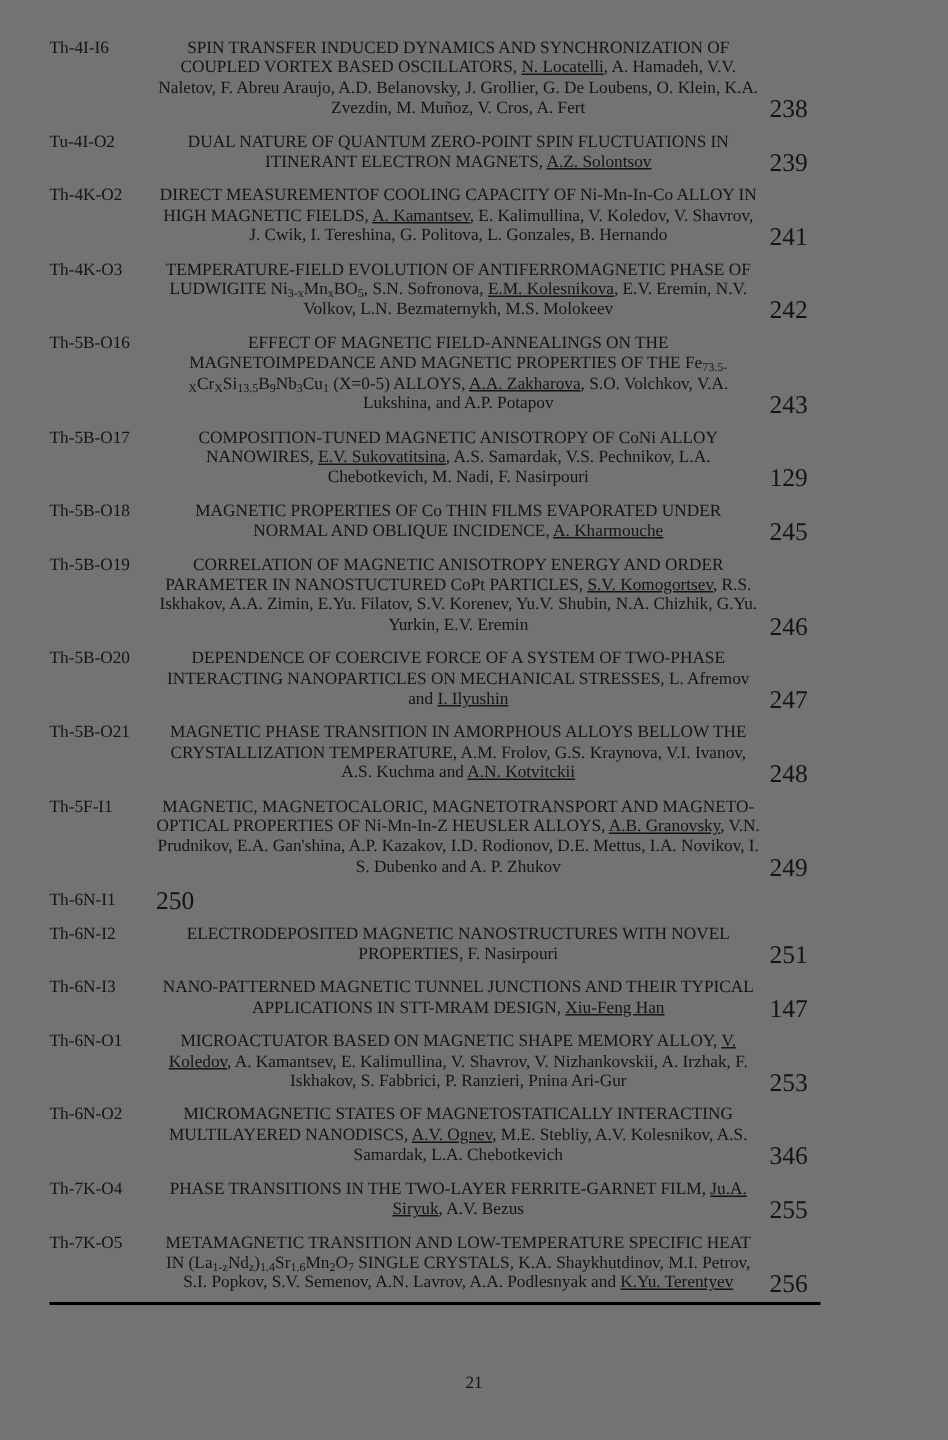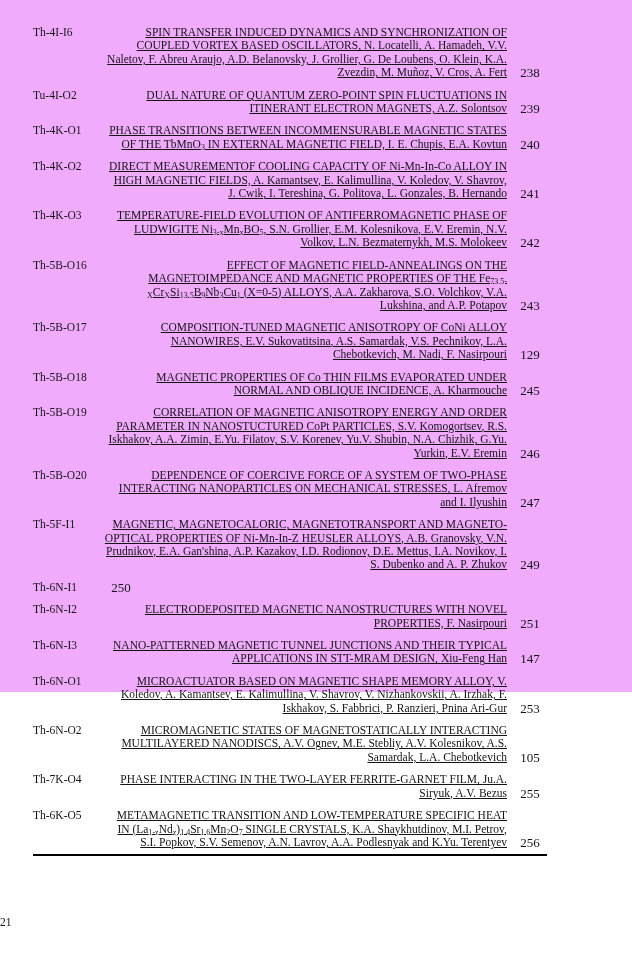--- a/index.html
+++ b/index.html
@@ -8,22 +8,22 @@
     background: #ffffff;
     width: 632px;
     height: 960px;
     overflow: hidden;
     font-family: "Liberation Serif", serif;
     color: #141414;
   }
   .page {
     position: relative;
     width: 632px;
-    height: 692px;
-    background: #f0abfc;
+    height: 960px;
+    background: #737373;
   }
   .toc {
     position: absolute;
     left: 33px;
     top: 26px;
     width: 514px;
     display: flex;
     flex-direction: column;
     gap: 9px;
     border-bottom: 2px solid #000;
@@ -37,72 +37,67 @@
     flex: 0 0 71px;
     font-size: 11.5px;
     line-height: 13.4px;
     white-space: nowrap;
   }
   .title {
     flex: 1 1 auto;
     font-size: 11.5px;
     line-height: 13.4px;
     padding-right: 6px;
-    text-align: right;
-    text-decoration: underline;
+    text-align: center;
   }
   .title .u { text-decoration: underline; }
   .title sub {
     font-size: 8px;
     line-height: 0;
     vertical-align: -2px;
   }
   .pageno {
     flex: 0 0 34px;
     align-self: flex-end;
-    text-align: center;
-    font-size: 13px;
+    text-align: left;
+    font-size: 17px;
     line-height: 13.4px;
   }
   .footer {
     position: absolute;
     left: 0;
     width: 632px;
     top: 916px;
+    text-align: center;
     font-size: 11.5px;
   }
 </style>
 </head>
 <body>
 
 <div class="page">
   <div class="toc" id="toc">
       <div class="entry">
         <div class="code">Th-4I-I6</div>
         <div class="title"><span>SPIN TRANSFER INDUCED DYNAMICS AND SYNCHRONIZATION OF COUPLED VORTEX BASED OSCILLATORS, </span><span class="u">N. Locatelli</span><span>, A. Hamadeh, V.V. Naletov, F. Abreu Araujo, A.D. Belanovsky, J. Grollier, G. De Loubens, O. Klein, K.A. Zvezdin, M. Muñoz, V. Cros, A. Fert</span></div>
         <div class="pageno">238</div>
       </div>
       <div class="entry">
         <div class="code">Tu-4I-O2</div>
         <div class="title"><span>DUAL NATURE OF QUANTUM ZERO-POINT SPIN FLUCTUATIONS IN ITINERANT ELECTRON MAGNETS, </span><span class="u">A.Z. Solontsov</span></div>
         <div class="pageno">239</div>
       </div>
       <div class="entry">
-        <div class="code">Th-4K-O1</div>
-        <div class="title"><span>PHASE TRANSITIONS BETWEEN INCOMMENSURABLE MAGNETIC STATES OF THE TbMnO</span><sub>3</sub><span> IN EXTERNAL MAGNETIC FIELD, </span><span class="u">I. E. Chupis</span><span>, E.A. Kovtun</span></div>
-        <div class="pageno">240</div>
-      </div>
-      <div class="entry">
         <div class="code">Th-4K-O2</div>
         <div class="title"><span>DIRECT MEASUREMENTOF COOLING CAPACITY OF Ni-Mn-In-Co ALLOY IN HIGH MAGNETIC FIELDS, </span><span class="u">A. Kamantsev</span><span>, E. Kalimullina, V. Koledov, V. Shavrov, J. Cwik, I. Tereshina, G. Politova, L. Gonzales, B. Hernando</span></div>
         <div class="pageno">241</div>
       </div>
       <div class="entry">
         <div class="code">Th-4K-O3</div>
-        <div class="title"><span>TEMPERATURE-FIELD EVOLUTION OF ANTIFERROMAGNETIC PHASE OF LUDWIGITE Ni</span><sub>3-x</sub><span>Mn</span><sub>x</sub><span>BO</span><sub>5</sub><span>, S.N. Grollier, </span><span class="u">E.M. Kolesnikova</span><span>, E.V. Eremin, N.V. Volkov, L.N. Bezmaternykh, M.S. Molokeev</span></div>
+        <div class="title"><span>TEMPERATURE-FIELD EVOLUTION OF ANTIFERROMAGNETIC PHASE OF LUDWIGITE Ni</span><sub>3-x</sub><span>Mn</span><sub>x</sub><span>BO</span><sub>5</sub><span>, S.N. Sofronova, </span><span class="u">E.M. Kolesnikova</span><span>, E.V. Eremin, N.V. Volkov, L.N. Bezmaternykh, M.S. Molokeev</span></div>
         <div class="pageno">242</div>
       </div>
       <div class="entry">
         <div class="code">Th-5B-O16</div>
         <div class="title"><span>EFFECT OF MAGNETIC FIELD-ANNEALINGS ON THE MAGNETOIMPEDANCE AND MAGNETIC PROPERTIES OF THE Fe</span><sub>73.5-X</sub><span>Cr</span><sub>X</sub><span>Si</span><sub>13.5</sub><span>B</span><sub>9</sub><span>Nb</span><sub>3</sub><span>Cu</span><sub>1</sub><span> (X=0-5) ALLOYS, </span><span class="u">A.A. Zakharova</span><span>, S.O. Volchkov, V.A. Lukshina, and A.P. Potapov</span></div>
         <div class="pageno">243</div>
       </div>
       <div class="entry">
         <div class="code">Th-5B-O17</div>
         <div class="title"><span>COMPOSITION-TUNED MAGNETIC ANISOTROPY OF CoNi ALLOY NANOWIRES, </span><span class="u">E.V. Sukovatitsina</span><span>, A.S. Samardak, V.S. Pechnikov, L.A. Chebotkevich, M. Nadi, F. Nasirpouri</span></div>
@@ -117,20 +112,25 @@
         <div class="code">Th-5B-O19</div>
         <div class="title"><span>CORRELATION OF MAGNETIC ANISOTROPY ENERGY AND ORDER PARAMETER IN NANOSTUCTURED CoPt PARTICLES, </span><span class="u">S.V. Komogortsev</span><span>, R.S. Iskhakov, A.A. Zimin, E.Yu. Filatov, S.V. Korenev, Yu.V. Shubin, N.A. Chizhik, G.Yu. Yurkin, E.V. Eremin</span></div>
         <div class="pageno">246</div>
       </div>
       <div class="entry">
         <div class="code">Th-5B-O20</div>
         <div class="title"><span>DEPENDENCE OF COERCIVE FORCE OF A SYSTEM OF TWO-PHASE INTERACTING NANOPARTICLES ON MECHANICAL STRESSES, L. Afremov and </span><span class="u">I. Ilyushin</span></div>
         <div class="pageno">247</div>
       </div>
       <div class="entry">
+        <div class="code">Th-5B-O21</div>
+        <div class="title"><span>MAGNETIC PHASE TRANSITION IN AMORPHOUS ALLOYS BELLOW THE CRYSTALLIZATION TEMPERATURE, A.M. Frolov, G.S. Kraynova, V.I. Ivanov, A.S. Kuchma and </span><span class="u">A.N. Kotvitckii</span></div>
+        <div class="pageno">248</div>
+      </div>
+      <div class="entry">
         <div class="code">Th-5F-I1</div>
         <div class="title"><span>MAGNETIC, MAGNETOCALORIC, MAGNETOTRANSPORT AND MAGNETO-OPTICAL PROPERTIES OF Ni-Mn-In-Z HEUSLER ALLOYS, </span><span class="u">A.B. Granovsky</span><span>, V.N. Prudnikov, E.A. Gan'shina, A.P. Kazakov, I.D. Rodionov, D.E. Mettus, I.A. Novikov, I. S. Dubenko and A. P. Zhukov</span></div>
         <div class="pageno">249</div>
       </div>
       <div class="entry">
         <div class="code">Th-6N-I1</div>
         <div class="pageno">250</div>
       </div>
       <div class="entry">
         <div class="code">Th-6N-I2</div>
@@ -143,29 +143,29 @@
         <div class="pageno">147</div>
       </div>
       <div class="entry">
         <div class="code">Th-6N-O1</div>
         <div class="title"><span>MICROACTUATOR BASED ON MAGNETIC SHAPE MEMORY ALLOY, </span><span class="u">V. Koledov</span><span>, A. Kamantsev, E. Kalimullina, V. Shavrov, V. Nizhankovskii, A. Irzhak, F. Iskhakov, S. Fabbrici, P. Ranzieri, Pnina Ari-Gur</span></div>
         <div class="pageno">253</div>
       </div>
       <div class="entry">
         <div class="code">Th-6N-O2</div>
         <div class="title"><span>MICROMAGNETIC STATES OF MAGNETOSTATICALLY INTERACTING MULTILAYERED NANODISCS, </span><span class="u">A.V. Ognev</span><span>, M.E. Stebliy, A.V. Kolesnikov, A.S. Samardak, L.A. Chebotkevich</span></div>
-        <div class="pageno">105</div>
+        <div class="pageno">346</div>
       </div>
       <div class="entry">
         <div class="code">Th-7K-O4</div>
-        <div class="title"><span>PHASE INTERACTING IN THE TWO-LAYER FERRITE-GARNET FILM, </span><span class="u">Ju.A. Siryuk</span><span>, A.V. Bezus</span></div>
+        <div class="title"><span>PHASE TRANSITIONS IN THE TWO-LAYER FERRITE-GARNET FILM, </span><span class="u">Ju.A. Siryuk</span><span>, A.V. Bezus</span></div>
         <div class="pageno">255</div>
       </div>
       <div class="entry">
-        <div class="code">Th-6K-O5</div>
+        <div class="code">Th-7K-O5</div>
         <div class="title"><span>METAMAGNETIC TRANSITION AND LOW-TEMPERATURE SPECIFIC HEAT IN (La</span><sub>1-z</sub><span>Nd</span><sub>z</sub><span>)</span><sub>1.4</sub><span>Sr</span><sub>1.6</sub><span>Mn</span><sub>2</sub><span>O</span><sub>7</sub><span> SINGLE CRYSTALS, K.A. Shaykhutdinov, M.I. Petrov, S.I. Popkov, S.V. Semenov, A.N. Lavrov, A.A. Podlesnyak and </span><span class="u">K.Yu. Terentyev</span></div>
         <div class="pageno">256</div>
       </div>
     </div>
   <div class="footer">
     <span>21</span>
   </div>
 </div>
 
 </body></html>

